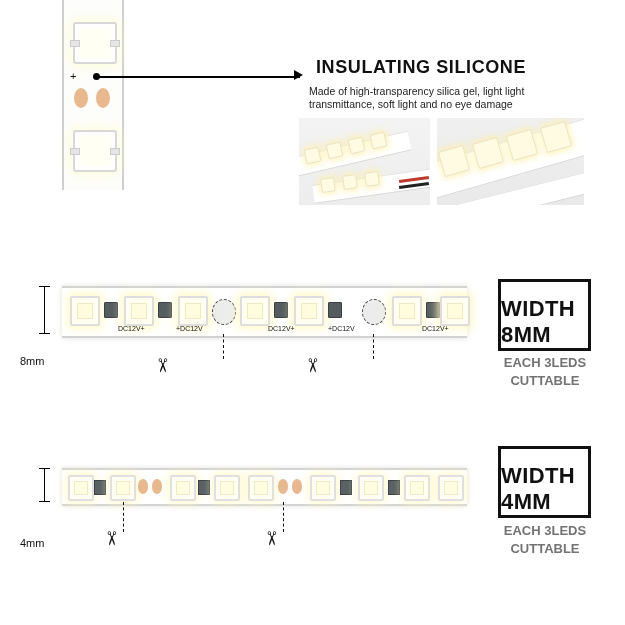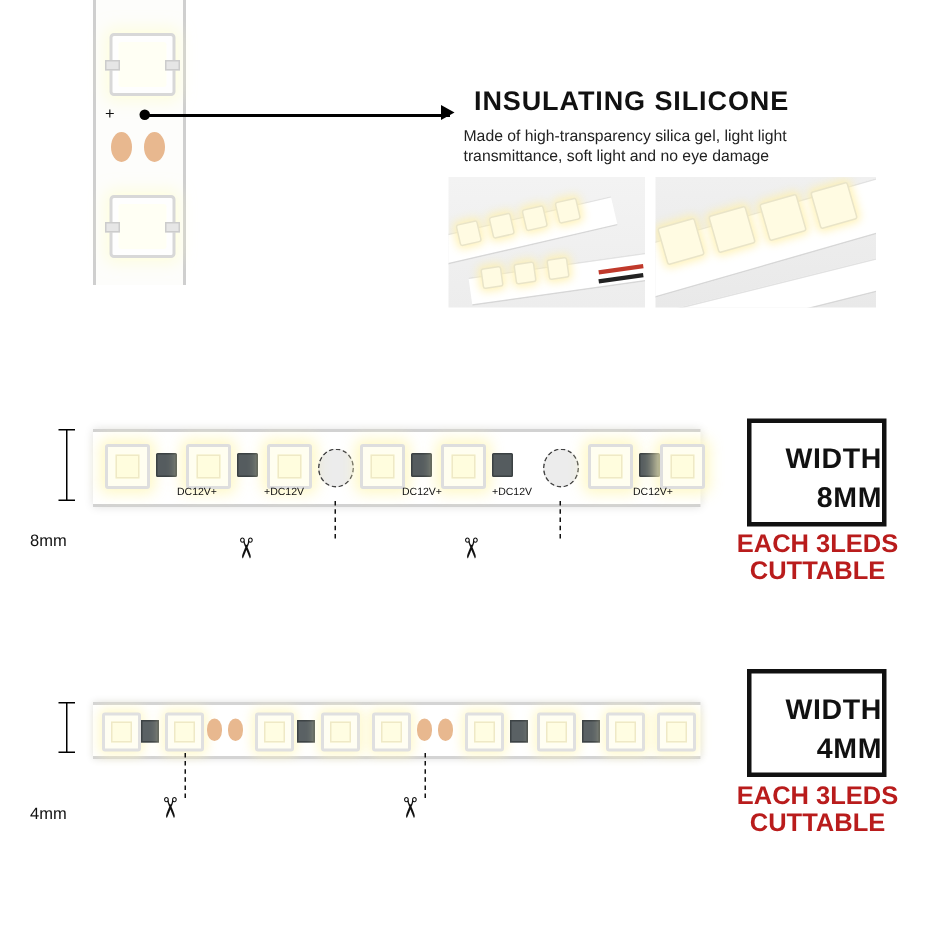--- a/index.html
+++ b/index.html
@@ -273,35 +273,35 @@
   
   .wbox {
     position: absolute;
     border: 3px solid #111;
     box-sizing: border-box;
     background: #fff;
   }
   .wbox .l1, .wbox .l2 {
     position: absolute;
     left: 0; width: 100%;
-    text-align: right;
+    text-align: left;
     font-weight: bold;
-    font-size: 19px;
+    font-size: 22px;
     color: #111;
     letter-spacing: 0.4px;
   }
   .wbox .l1 { top: 14px; }
   .wbox .l2 { top: 40px; }
   .wcap {
     position: absolute;
     width: 160px;
     text-align: center;
     font-weight: bold;
-    font-size: 17px;
-    color: #b91c1c;
+    font-size: 13px;
+    color: #737373;
     line-height: 17px;
   }
 </style>
 </head>
 <body>
 
 <div class="page">
 
   <div class="top-strip-wrap">
     <div class="top-strip">

